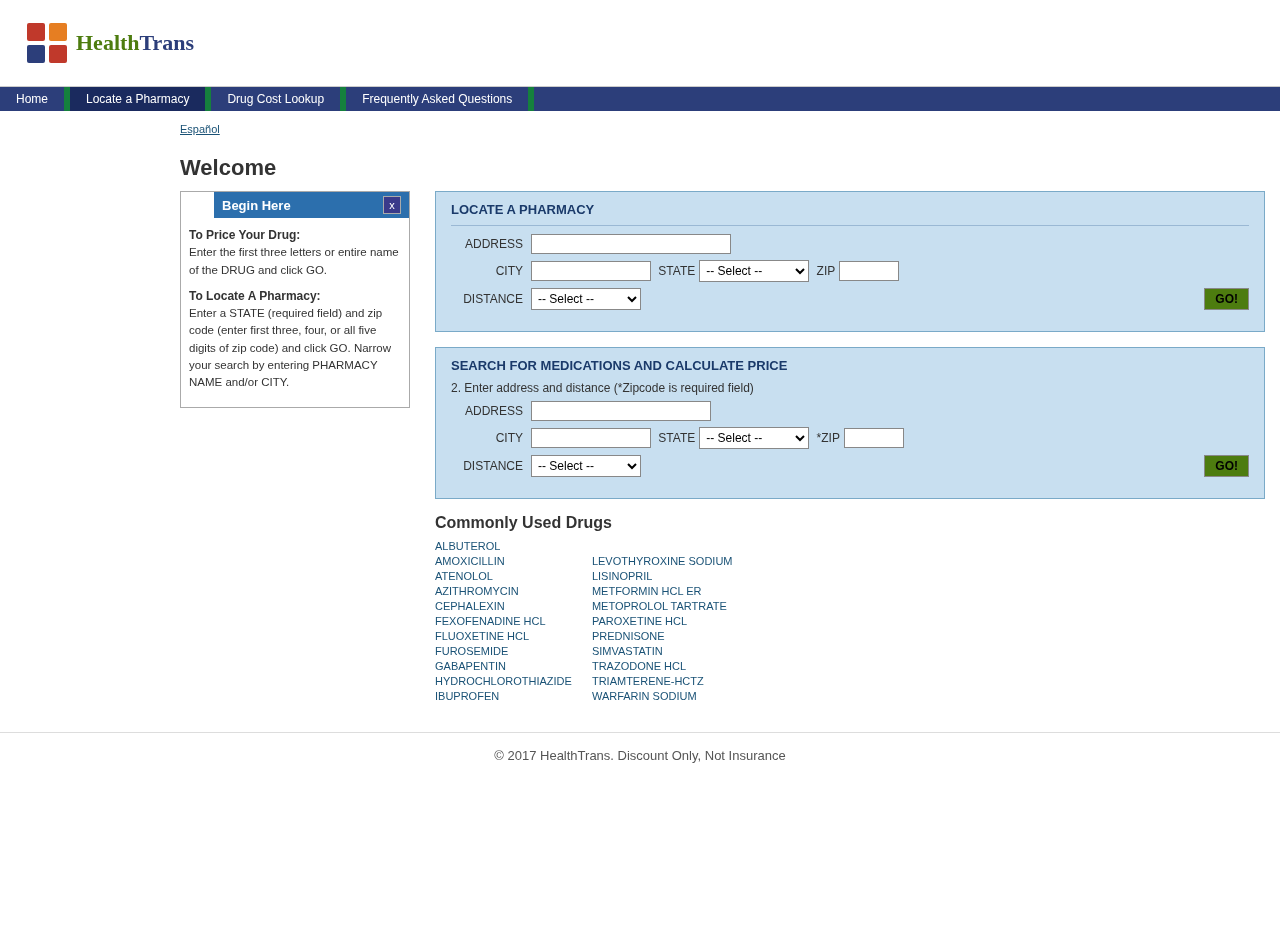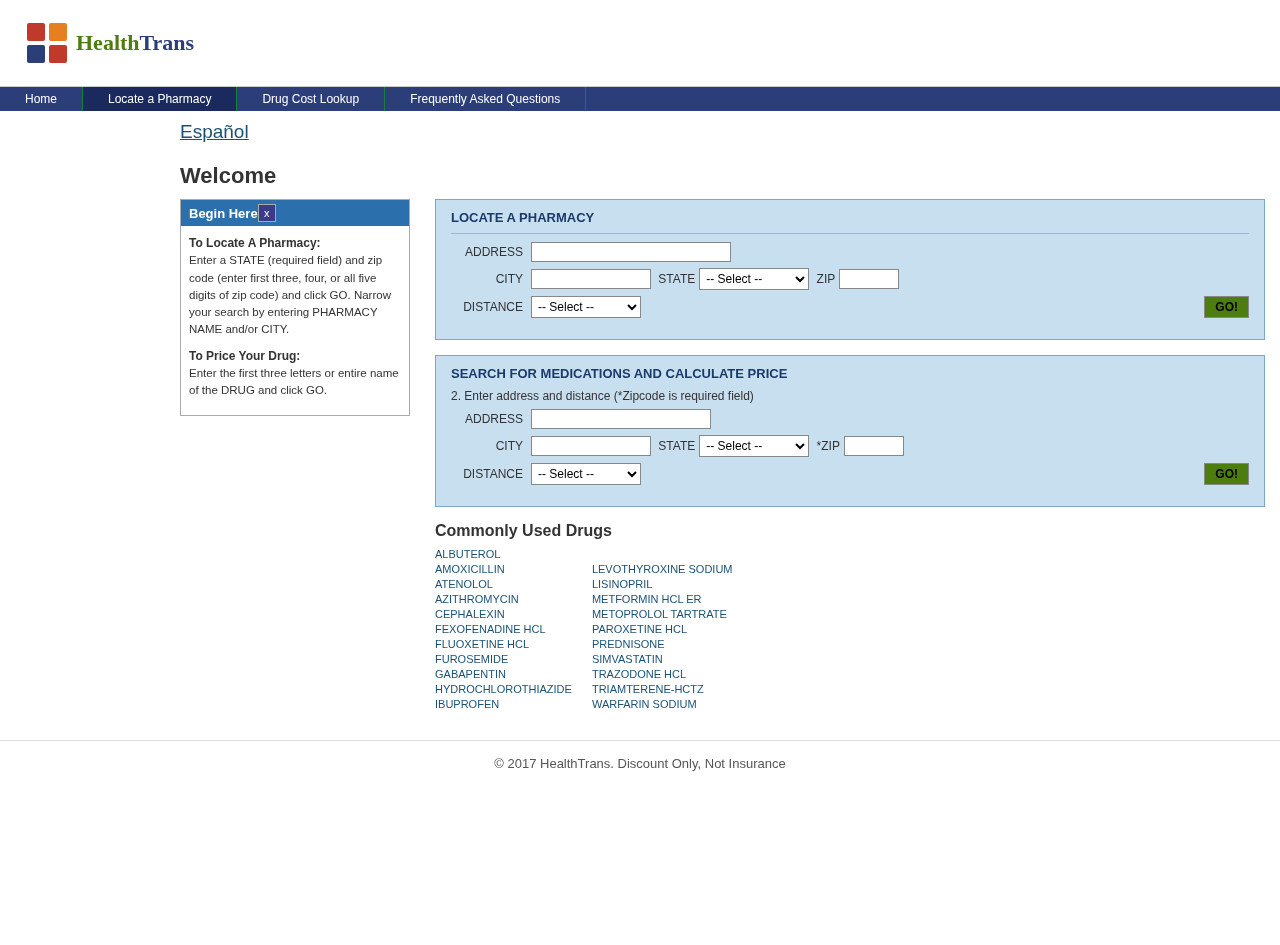--- a/index.html
+++ b/index.html
@@ -7,37 +7,37 @@
 
     
     #header { background: #fff; padding: 8px 12px; border-bottom: 1px solid #ccc; }
     #logo-area { display: flex; align-items: center; height: 70px; padding-left: 10px; }
     .logo-text-health { color: #4d7c0f; font-size: 22px; font-weight: bold; font-family: Georgia, serif; }
     .logo-text-trans { color: #2c3e7a; font-size: 22px; font-weight: bold; font-family: Georgia, serif; }
     .logo-icon { width: 50px; height: 50px; margin-right: 4px; }
 
     
     #nav { background: #2c3e7a; display: flex; }
-    .nav-item { color: #fff; padding: 5px 25px; font-size: 12px; cursor: pointer; border-right: 1px solid #15803d; text-decoration: none; display: block; }
+    .nav-item { color: #fff; padding: 5px 16px; font-size: 12px; cursor: pointer; border-right: 6px solid #15803d; text-decoration: none; display: block; }
     .nav-item:hover, .nav-item.active { background: #1a2a5e; }
 
     
     #main-layout { display: flex; padding: 0; }
     #sidebar { width: 165px; min-width: 165px; background: #fff; padding: 10px 5px; }
     #content { flex: 1; padding: 10px 15px; }
 
     
-    .espanol-link { color: #1a5276; text-decoration: underline; font-size: 19px; cursor: pointer; margin-bottom: 5px; display: inline-block; }
+    .espanol-link { color: #1a5276; text-decoration: underline; font-size: 11px; cursor: pointer; margin-bottom: 5px; display: inline-block; }
 
     
     .welcome-heading { font-size: 22px; font-weight: bold; color: #333; margin: 15px 0 10px 0; }
 
     
     .begin-here-box { background: #fff; border: 1px solid #aaa; width: 230px; margin-bottom: 10px; }
-    .begin-here-header { background: #2c6fad; color: #fff; padding: 4px 8px; font-size: 13px; font-weight: bold; display: flex; justify-content: flex-start; align-items: center; }
+    .begin-here-header { background: #2c6fad; color: #fff; padding: 4px 8px; font-size: 13px; font-weight: bold; display: flex; justify-content: space-between; align-items: center; margin-left: 33px; }
     .begin-here-close { background: #3a3a8a; color: #fff; border: 1px solid #aaa; width: 18px; height: 18px; cursor: pointer; font-size: 11px; display: flex; align-items: center; justify-content: center; }
     .begin-here-body { padding: 8px; font-size: 11.5px; line-height: 1.5; color: #333; }
     .begin-here-body p { margin-bottom: 8px; }
     .begin-here-body strong { font-size: 12px; }
 
     
     .section-box { background: #c8dff0; border: 1px solid #7aaac8; margin-bottom: 15px; padding: 10px 15px 15px 15px; }
     .section-title { font-size: 13px; font-weight: bold; color: #1a3a6a; margin-bottom: 8px; }
     .radio-row { margin: 4px 0; font-size: 12px; }
     .radio-row input[type="radio"] { margin-right: 5px; }
@@ -110,26 +110,26 @@
     <div id="content-inner">
 
       <div class="sidebar-section">
         <div class="begin-here-box">
           <div class="begin-here-header">
             <span>Begin Here</span>
             <button class="begin-here-close">x</button>
           </div>
           <div class="begin-here-body">
             <p>
+              <strong>To Price Your Drug:</strong><br>
+              <span>Enter the first three letters or entire name of the DRUG and click GO.</span>
+            </p>
+            <p>
               <strong>To Locate A Pharmacy:</strong><br>
               <span>Enter a STATE (required field) and zip code (enter first three, four, or all five digits of zip code) and click GO. Narrow your search by entering PHARMACY NAME and/or CITY.</span>
-            </p>
-            <p>
-              <strong>To Price Your Drug:</strong><br>
-              <span>Enter the first three letters or entire name of the DRUG and click GO.</span>
             </p>
           </div>
         </div>
       </div>
 
       <div class="main-section">
 
         <div class="section-box">
           <div class="section-title">LOCATE A PHARMACY</div>
 

